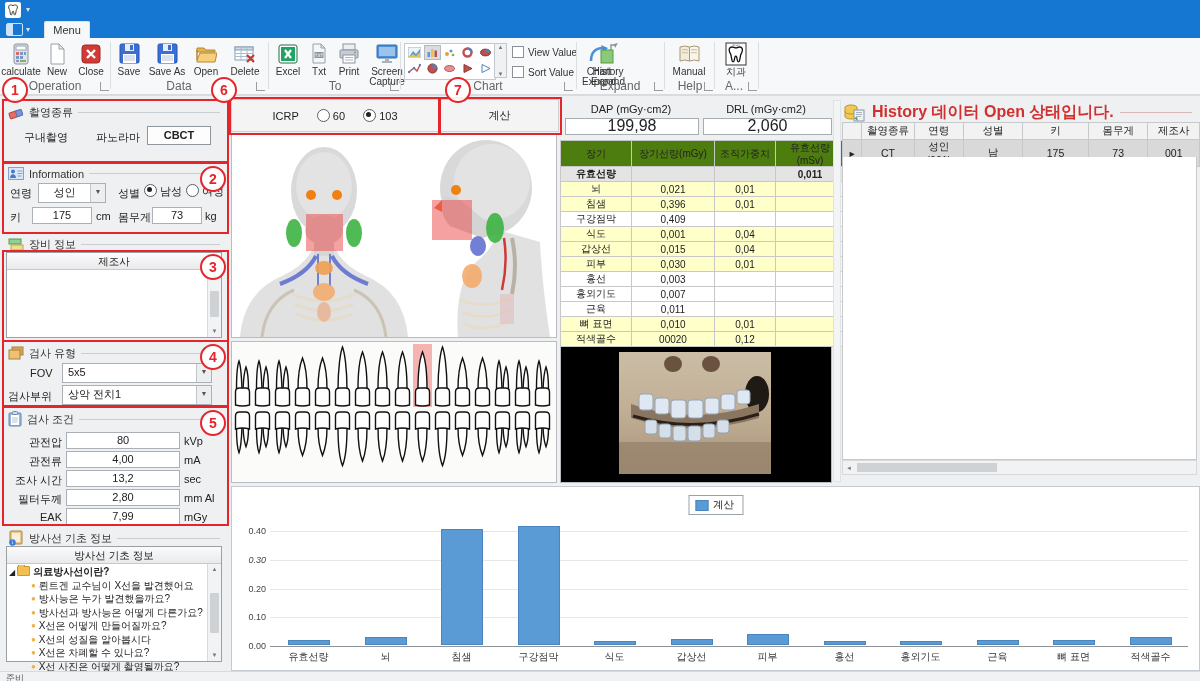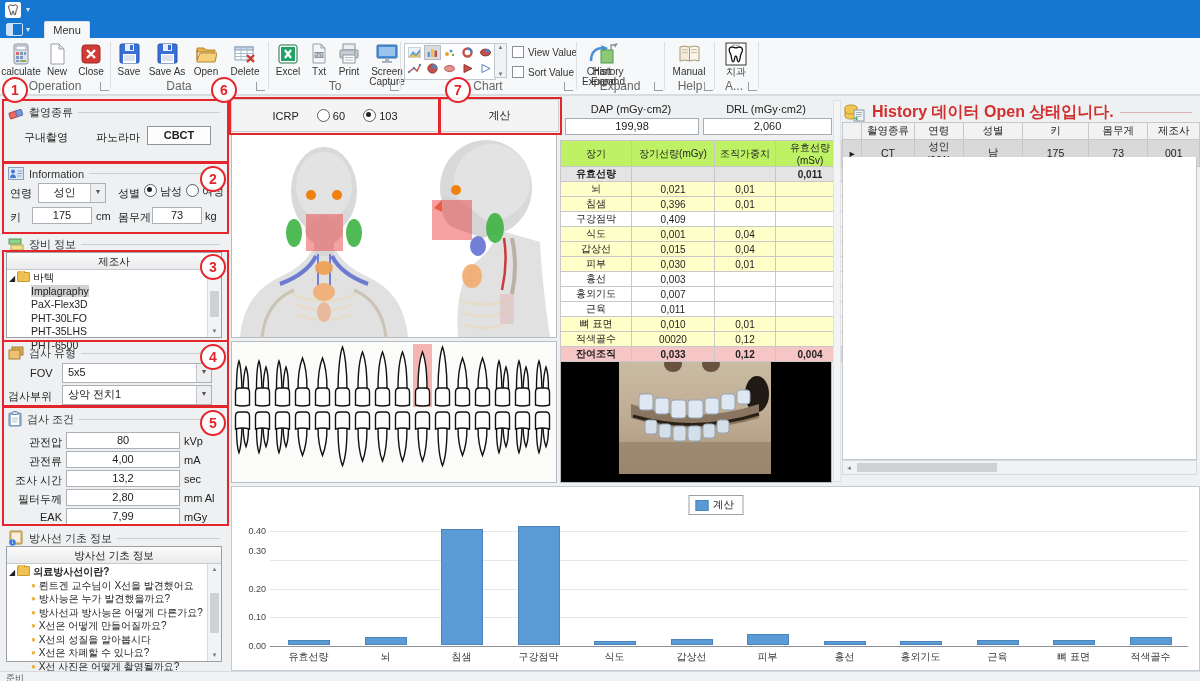--- a/index.html
+++ b/index.html
@@ -56,24 +56,24 @@
   .bullet{color:#f0b042;font-size:8px;margin-right:3px;vertical-align:1px}
   .vsb{position:absolute;top:0;right:0;width:13px;bottom:0;background:#f2f3f4;border-left:1px solid #d7dadd;display:flex;flex-direction:column;justify-content:space-between;align-items:center}
   .vsb .ar{font-size:6px;color:#777;height:11px;line-height:11px}
   .vsb .th{width:9px;flex:0 0 26px;background:#cfd2d5;border-radius:1px;margin:1px 0}
 
   
   .panel{position:absolute;background:#fff;border:1px solid #b9bdc1}
   .graybar{position:absolute;background:#f4f4f4;border:1px solid #cfd2d5;display:flex;align-items:center;justify-content:center;font-size:11px;color:#222}
 
   
-  .dosebox{position:absolute;background:#fff;border:1px solid #a8adb2;text-align:center;font-size:11px;line-height:14px}
+  .dosebox{position:absolute;background:#fff;border:1px solid #a8adb2;text-align:center;font-size:16px;line-height:14px}
   table.dose{position:absolute;left:560px;top:140px;border-collapse:collapse;font-size:10px;background:#fff}
   table.dose td,table.dose th{border:1px solid #c8c8c8;padding:0 2px;height:12.5px;text-align:center;font-weight:normal}
-  table.dose th{background:#bef264}
+  table.dose th{background:#4d7c0f}
   tr.total td{background:#e4e4e4;font-weight:bold}
   tr.yel td{background:#ffffc9}
   tr.wht td{background:#fff}
   tr.rem td{background:#f6c6c6;font-weight:bold}
 
   
   .hist-title{position:absolute;display:flex;align-items:center;gap:6px}
   .hist-title .t{color:#d22f2f;font-size:16px;font-weight:bold}
   .hist-title .ln{height:1px;background:#d9b5b5;flex:1}
   table.hist{position:absolute;border-collapse:collapse;font-size:10.5px;background:#fff}
@@ -437,28 +437,20 @@
   <div class="gb-head" style="left:8px;top:237px">
     <svg width="16" height="14" viewBox="0 0 16 14">
         <rect x="1" y="1" width="12" height="5" fill="#8fd18f" stroke="#5a9a5a"></rect>
         <rect x="3" y="7" width="12" height="5" fill="#f0e08a" stroke="#b8a850"></rect>
       </svg>
     <span>장비 정보</span>
       <span class="gb-line"></span>
   </div>
   <div class="listbox" style="left:6px;top:252px;width:214px;height:84px">
     <div class="listhdr">제조사</div>
-    <div class="tree">
-      <div class="trow"><span class="tw">◢</span><span class="folder"></span><span>바텍</span></div>
-      <div class="trow titem sel"><span>Implagraphy</span></div>
-      <div class="trow titem"><span>PaX-Flex3D</span></div>
-      <div class="trow titem"><span>PHT-30LFO</span></div>
-      <div class="trow titem"><span>PHT-35LHS</span></div>
-      <div class="trow titem"><span>PHT-6500</span></div>
-    </div>
     <div class="vsb" style="top:17px">
         <span class="ar">▲</span>
         <span class="th"></span>
         <span class="ar">▼</span>
       </div>
   </div>
 
   <div class="gb-head" style="left:8px;top:346px">
     <svg width="16" height="15" viewBox="0 0 16 15">
         <rect x="4" y="1" width="11" height="8" fill="#d8a858" stroke="#a8803a"></rect>
@@ -779,26 +771,20 @@
           <td>0,010</td>
           <td>0,01</td>
           <td></td>
         </tr>
     <tr class="yel">
           <td>적색골수</td>
           <td>00020</td>
           <td>0,12</td>
           <td></td>
         </tr>
-    <tr class="rem">
-          <td>잔여조직</td>
-          <td>0,033</td>
-          <td>0,12</td>
-          <td>0,004</td>
-        </tr>
   </tbody>
     </table>
   <div class="abs" style="left:833px;top:100px;width:6px;height:380px;background:#f3f4f5;border:1px solid #e0e2e4"></div>
 
   <div class="hist-title" style="left:844px;top:102px;width:348px">
     <svg width="22" height="18" viewBox="0 0 22 18">
         <ellipse cx="7" cy="3.5" rx="6" ry="2.5" fill="#f2c84e" stroke="#b8923a"></ellipse>
         <path d="M1 3.5v9c0 1.4 2.7 2.5 6 2.5s6-1.1 6-2.5v-9" fill="#f2c84e" stroke="#b8923a"></path>
         <path d="M1 7.5c0 1.4 2.7 2.5 6 2.5s6-1.1 6-2.5" fill="none" stroke="#b8923a"></path>
         <rect x="10" y="6" width="10" height="11" fill="#eef2f6" stroke="#8898a8"></rect>
@@ -842,21 +828,21 @@
       <span>계산</span>
     </div>
     <div id="chart-plot">
         <div class="gridline baseline" style="top: 132px;"></div>
         <div class="ytick" style="top: 127px;">0.00</div>
         <div class="gridline" style="top: 103px;"></div>
         <div class="ytick" style="top: 98px;">0.10</div>
         <div class="gridline" style="top: 75px;"></div>
         <div class="ytick" style="top: 70px;">0.20</div>
         <div class="gridline" style="top: 46px;"></div>
-        <div class="ytick" style="top: 32px;">0.30</div>
+        <div class="ytick" style="top: 41px; font-style: italic;">0.30</div>
         <div class="gridline" style="top: 17px;"></div>
         <div class="ytick" style="top: 12px;">0.40</div>
         <div class="bar" style="left: 18px; height: 3px; background: rgb(91, 155, 213);"></div>
         <div class="xlabel" style="left: 0px; width: 77px;">유효선량</div>
         <div class="bar" style="left: 95px; height: 6px; background: rgb(91, 155, 213);"></div>
         <div class="xlabel" style="left: 77px; width: 77px;">뇌</div>
         <div class="bar" style="left: 171px; height: 114px; background: rgb(91, 155, 213);"></div>
         <div class="xlabel" style="left: 153px; width: 77px;">침샘</div>
         <div class="bar" style="left: 248px; height: 117px; background: rgb(91, 155, 213);"></div>
         <div class="xlabel" style="left: 230px; width: 77px;">구강점막</div>

